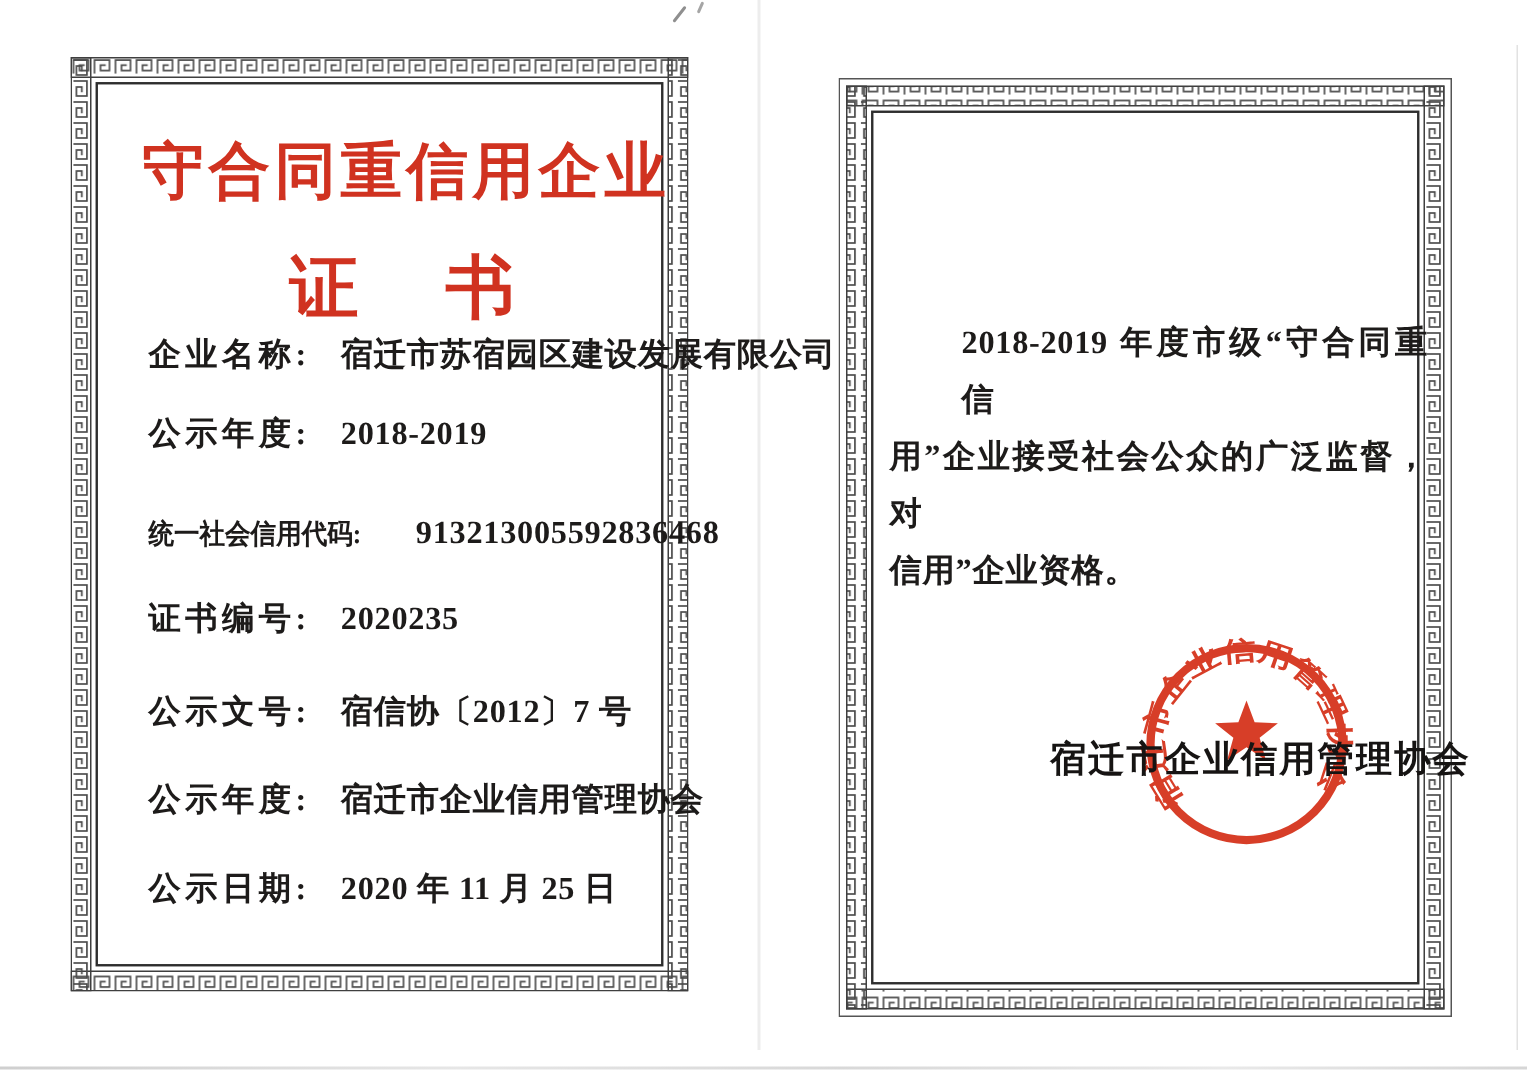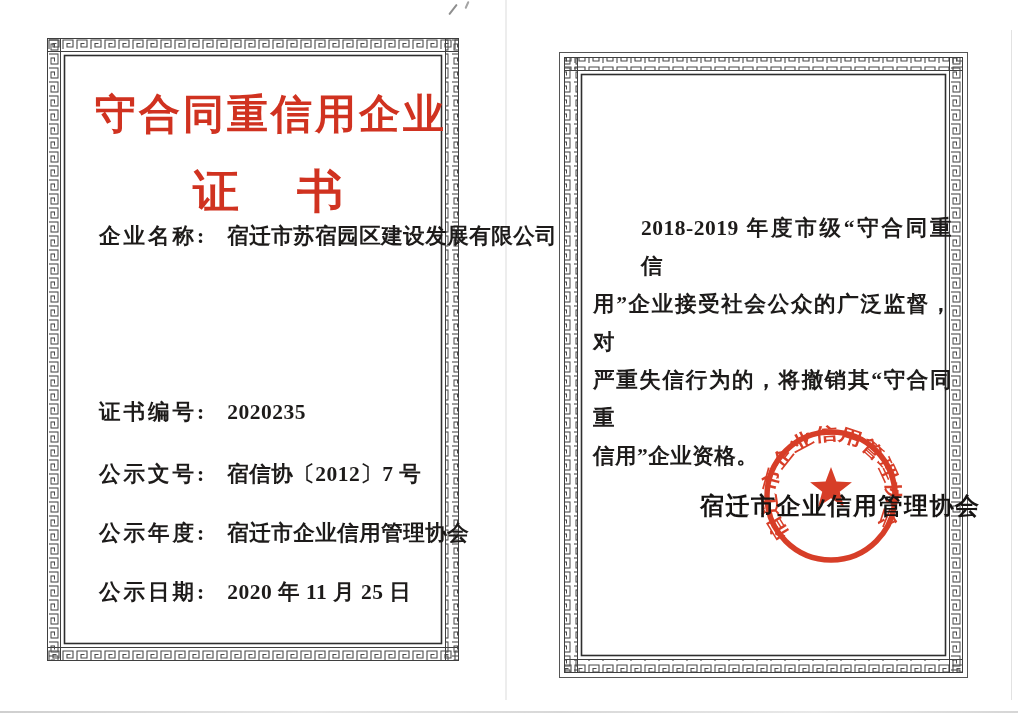--- a/index.html
+++ b/index.html
@@ -69,20 +69,26 @@
       <rect x="398.5" y="0.5" width="13" height="622" fill="url(#gkV1)" stroke="#3f3f3f" stroke-width="1"></rect>
       <rect x="17.5" y="17.5" width="377" height="588" fill="none" stroke="#2e2e2e" stroke-width="1.6"></rect>
     </svg>
 
     <div class="title1">守合同重信用企业</div>
     <div class="title2">证　书</div>
 
     <div class="field" style="top:183px">
       <span class="flabel">企业名称:</span><span class="fvalue">宿迁市苏宿园区建设发展有限公司</span>
     </div>
+    <div class="field" style="top:236px">
+      <span class="flabel">公示年度:</span><span class="fvalue">2018-2019</span>
+    </div>
+    <div class="field" style="top:302px">
+      <span class="flabel flabel-long">统一社会信用代码:</span><span class="fvalue">913213005592836468</span>
+    </div>
     <div class="field" style="top:359px">
       <span class="flabel">证书编号:</span><span class="fvalue">2020235</span>
     </div>
     <div class="field" style="top:421px">
       <span class="flabel">公示文号:</span><span class="fvalue">宿信协〔2012〕7 号</span>
     </div>
     <div class="field" style="top:480px">
       <span class="flabel">公示年度:</span><span class="fvalue">宿迁市企业信用管理协会</span>
     </div>
     <div class="field" style="top:539px">
@@ -104,21 +110,20 @@
       <rect x="5.5" y="5.5" width="398" height="13" fill="url(#gkH2)" stroke="#3f3f3f" stroke-width="1"></rect>
       <rect x="5.5" y="607.5" width="398" height="13" fill="url(#gkH2)" stroke="#3f3f3f" stroke-width="1"></rect>
       <rect x="5.5" y="5.5" width="13" height="615" fill="url(#gkV2)" stroke="#3f3f3f" stroke-width="1"></rect>
       <rect x="390.5" y="5.5" width="13" height="615" fill="url(#gkV2)" stroke="#3f3f3f" stroke-width="1"></rect>
       <rect x="22.5" y="22.5" width="364" height="581" fill="none" stroke="#2e2e2e" stroke-width="1.6"></rect>
     </svg>
 
     <div class="para">
       <div class="pline pline-first">2018-2019 年度市级“守合同重信</div>
       <div class="pline">用”企业接受社会公众的广泛监督，对</div>
-      <div class="pline">严重失信行为的，将撤销其“守合同重</div>
       <div class="pline pline-last">信用”企业资格。</div>
     </div>
 
     <svg class="seal" width="170" height="170" viewBox="-85 -85 170 170">
       <defs>
         <path id="sealArc" d="M -41,38 A 56,56 0 1 1 41,38" fill="none"></path>
       </defs>
       <circle cx="0" cy="0" r="64" fill="none" stroke="#d53018" stroke-width="5.5"></circle>
       <path fill="#d53018" transform="translate(0,-7)" d="M0,-22 L5.41,-7.44 L20.92,-6.8 L8.75,2.84 L12.93,17.8 L0,9.2 L-12.93,17.8 L-8.75,2.84 L-20.92,-6.8 L-5.41,-7.44 Z"></path>
       <text font-size="18" font-weight="bold" fill="#d53018" font-family="Liberation Serif, DejaVu Serif, serif">

